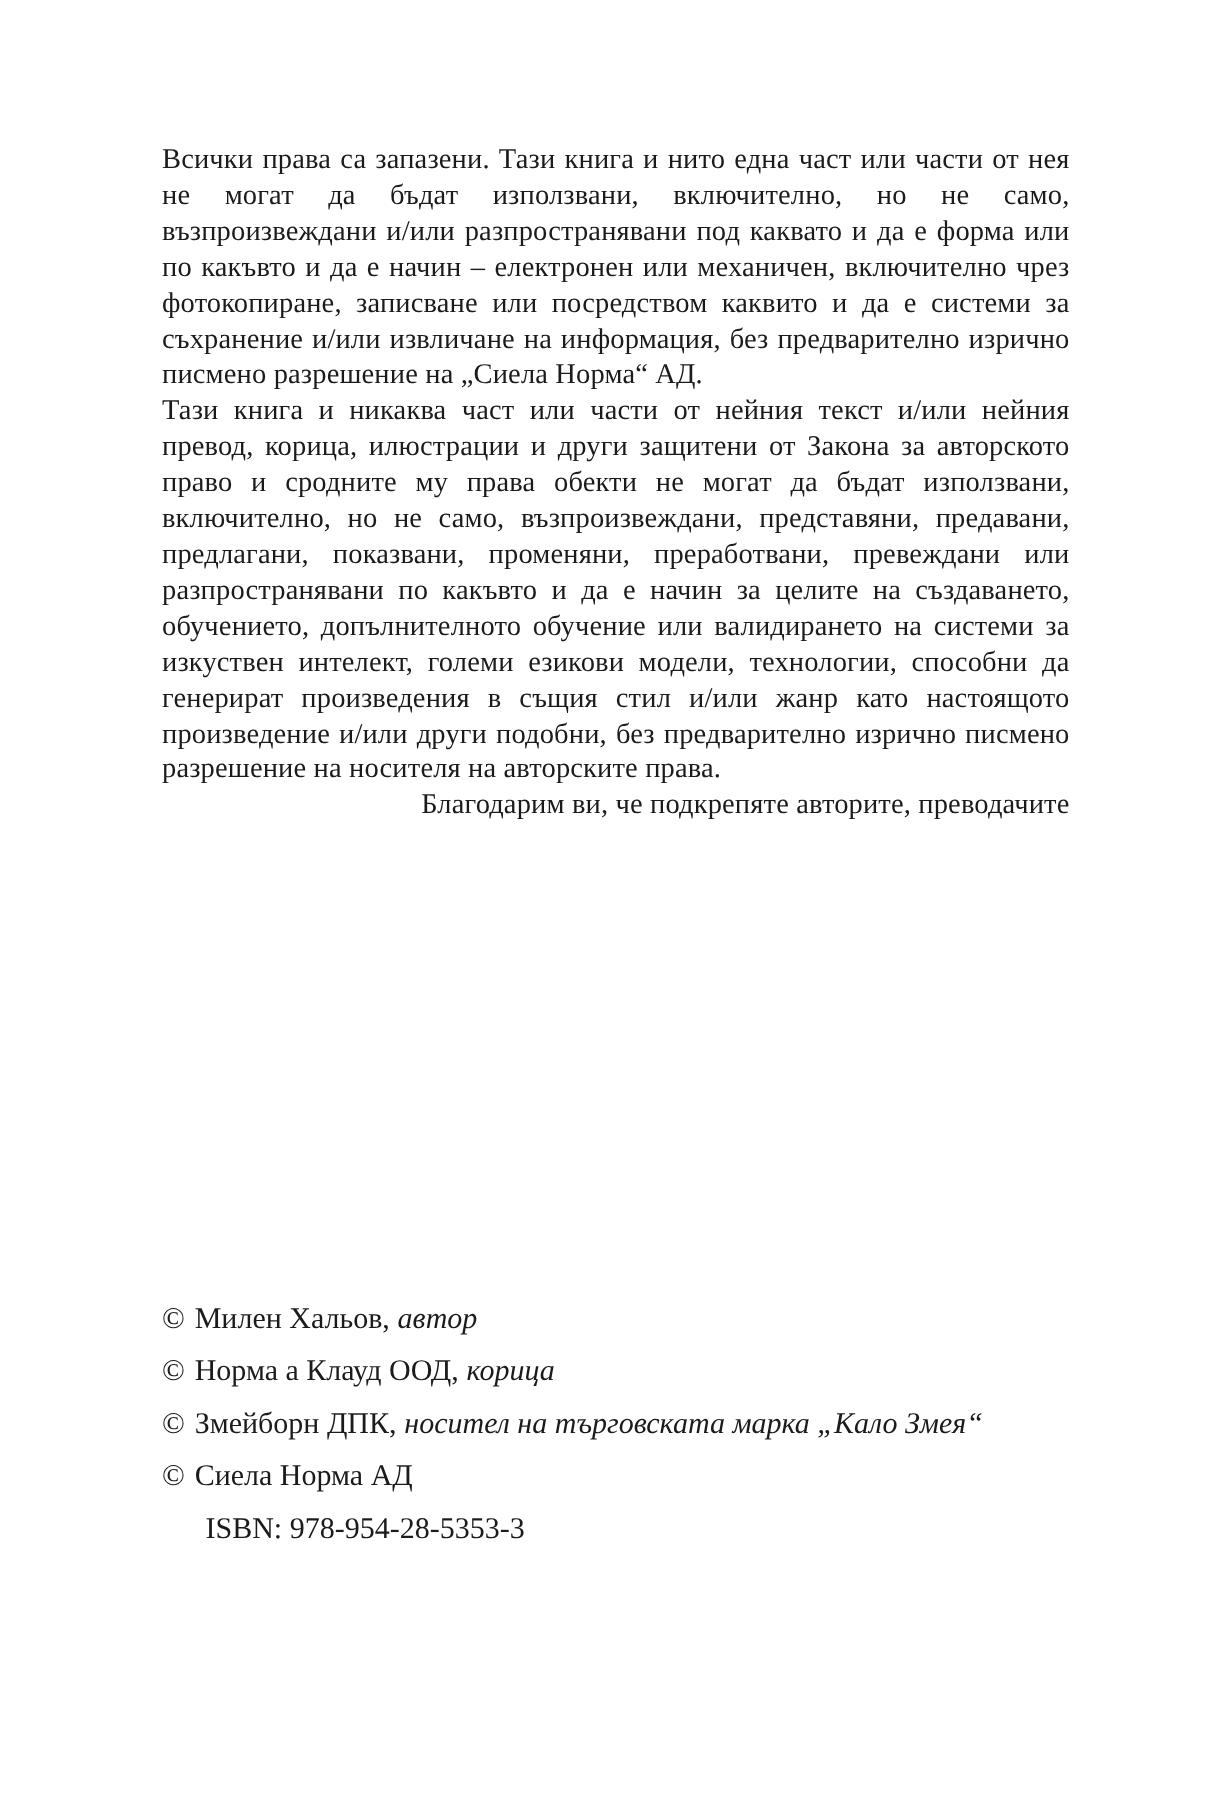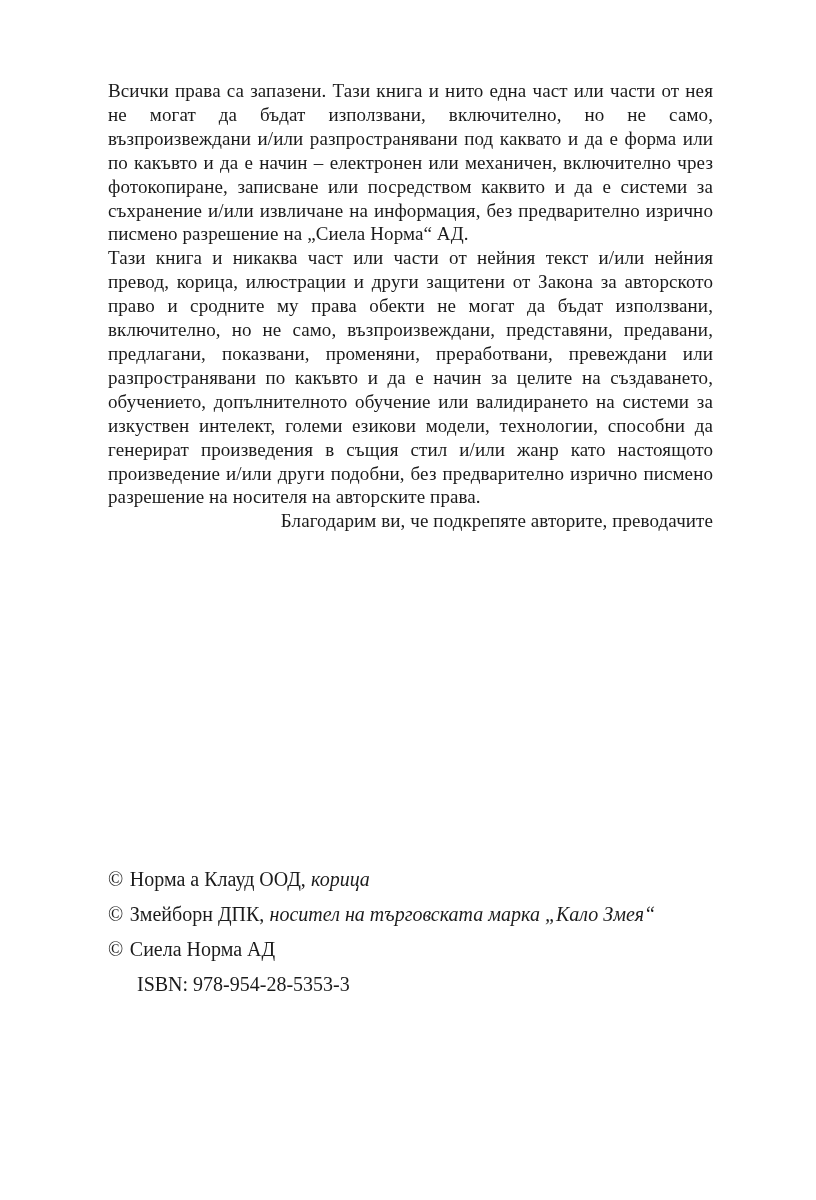--- a/index.html
+++ b/index.html
@@ -14,21 +14,21 @@
     height: 1200px;
     margin: 0 auto;
     background: #ffffff;
     color: #1b1b1b;
     font-family: "Liberation Serif", "DejaVu Serif", serif;
     overflow: hidden;
   }
   .legal-block {
     position: absolute;
     left: 108px;
-    top: 79px;
+    top: 95px;
     width: 605px;
     font-size: 19px;
     line-height: 23.9px;
     letter-spacing: 0.1px;
   }
   .para {
     margin: 0;
     text-align: justify;
   }
   .thanks-line {
@@ -67,20 +67,23 @@
 <div class="page">
 
   <div class="legal-block">
     <p class="para">Всички права са запазени. Тази книга и нито една част или части от нея не могат да бъдат използвани, включително, но не само, възпроизвеждани и/или разпространявани под каквато и да е форма или по какъвто и да е начин – електронен или механичен, включително чрез фотокопиране, записване или посредством каквито и да е системи за съхранение и/или извличане на информация, без предварително изрично писмено разрешение на „Сиела Норма“ АД.</p>
     <p class="para">Тази книга и никаква част или части от нейния текст и/или нейния превод, корица, илюстрации и други защитени от Закона за авторското право и сродните му права обекти не могат да бъдат използвани, включително, но не само, възпроизвеждани, представяни, предавани, предлагани, показвани, променяни, преработвани, превеждани или разпространявани по какъвто и да е начин за целите на създаването, обучението, допълнителното обучение или валидирането на системи за изкуствен интелект, големи езикови модели, технологии, способни да генерират произведения в същия стил и/или жанр като настоящото произведение и/или други подобни, без предварително изрично писмено разрешение на носителя на авторските права.</p>
     <p class="thanks-line">Благодарим ви, че подкрепяте авторите, преводачите</p>
   </div>
 
   <div class="credits-block">
 
+    <div class="credit-line">
+      <span class="credit-symbol">©</span><span class="credit-name">Милен Хальов,</span><span class="credit-role">автор</span>
+    </div>
 
     <div class="credit-line">
       <span class="credit-symbol">©</span><span class="credit-name">Норма а Клауд ООД,</span><span class="credit-role">корица</span>
     </div>
 
     <div class="credit-line">
       <span class="credit-symbol">©</span><span class="credit-name">Змейборн ДПК,</span><span class="credit-role">носител на търговската марка „Кало Змея“</span>
     </div>
 
     <div class="credit-line">

